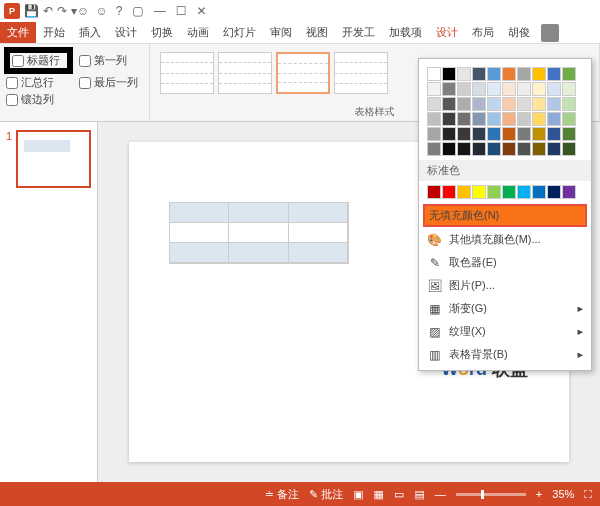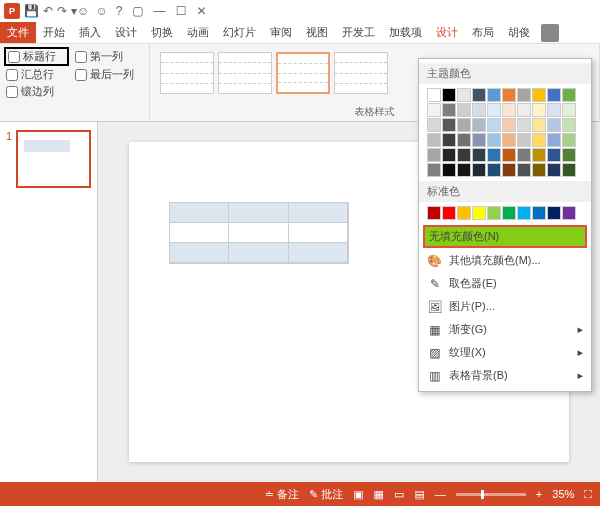--- a/index.html
+++ b/index.html
@@ -15,21 +15,21 @@
 .tab { padding: 0 7px; display: flex; align-items: center; font-size: 11px; color: #444; cursor: pointer; }
 .tab.file { background: #d24726; color: #fff; }
 .tab.active { color: #d24726; }
 .avatar { width: 18px; height: 18px; background: #888; margin: 2px 4px; border-radius: 2px; }
 .ribbon { height: 78px; background: #f5f5f5; display: flex; border-bottom: 1px solid #ccc; }
 .ribbon-group { border-right: 1px solid #ddd; padding: 4px 6px 2px; display: flex; flex-direction: column; position: relative; }
 .ribbon-group-label { text-align: center; font-size: 10px; color: #666; margin-top: auto; padding-top: 2px; }
 .style-opts { display: grid; grid-template-columns: auto auto; gap: 2px 8px; }
 .chk { display: flex; align-items: center; gap: 3px; font-size: 11px; }
 .chk input { width: 12px; height: 12px; }
-.highlight-red { border: 2px solid #000000; padding: 0 2px; margin: -1px -2px; }
+.highlight-red { border: 6px solid #000000; padding: 0 2px; margin: -1px -2px; }
 .styles-gallery { display: flex; gap: 4px; padding: 4px; }
 .style-preview { width: 54px; height: 42px; border: 1px solid #ccc; background: #fff; display: flex; flex-direction: column; cursor: pointer; }
 .style-preview.sel { border: 2px solid #f0a070; }
 .style-preview .row { flex: 1; border-bottom: 1px dashed #ccc; }
 .style-preview .row:last-child { border-bottom: none; }
 .slide-area { display: flex; height: 360px; background: #eee; }
 .thumbs { width: 98px; background: #fff; border-right: 1px solid #ccc; padding: 8px 6px; }
 .thumb-item { display: flex; gap: 4px; }
 .thumb-num { font-size: 11px; color: #d24726; }
 .thumb { width: 78px; height: 58px; border: 2px solid #d24726; background: #fff; padding: 6px; }
@@ -44,21 +44,21 @@
 .statusbar .spacer { flex: 1; }
 .statusbar .sb-item { display: flex; align-items: center; gap: 3px; cursor: pointer; }
 .zoom-slider { width: 70px; height: 3px; background: rgba(255,255,255,0.5); position: relative; }
 .zoom-slider::after { content: ''; position: absolute; left: 25px; top: -3px; width: 3px; height: 9px; background: #fff; }
 .dropdown { position: absolute; top: 58px; left: 418px; width: 174px; background: #fff; border: 1px solid #bbb; box-shadow: 2px 2px 6px rgba(0,0,0,0.25); z-index: 100; padding: 4px 0; }
 .dd-section-label { padding: 3px 8px; font-size: 11px; color: #666; background: #f0f0f0; }
 .color-grid { padding: 4px 8px; display: flex; flex-direction: column; gap: 1px; }
 .color-row { display: flex; gap: 1px; }
 .color-sw { width: 14px; height: 14px; border: 1px solid #ccc; cursor: pointer; }
 .dd-item { padding: 4px 8px; display: flex; align-items: center; gap: 6px; font-size: 11px; cursor: pointer; }
-.dd-item.hl { background: #84cc16; border: 2px solid #e74c3c; margin: 1px 4px; padding: 2px 4px; text-align: center; }
+.dd-item.hl { background: #f97316; border: 2px solid #e74c3c; margin: 1px 4px; padding: 2px 4px; text-align: center; }
 .dd-icon { width: 16px; height: 14px; display: flex; align-items: center; justify-content: center; font-size: 12px; }
 .watermark { position: absolute; right: 72px; top: 352px; font-size: 18px; font-weight: bold; color: #2a5db0; z-index: 50; }
 .watermark .o { color: #f5a623; }
 .watermark .small { font-size: 8px; color: #888; font-weight: normal; display: block; text-align: right; margin-bottom: -4px; }
 </style>
 </head>
 <body>
 
 <div class="titlebar">
   <div class="left-icons">
@@ -147,21 +147,20 @@
           <div class="row"></div>
           <div class="row"></div>
           <div class="row"></div>
         </div>
     </div>
     <div class="ribbon-group-label">表格样式</div>
   </div>
 </div>
 
 <div class="dropdown">
-  <div class="dd-section-label">主题颜色</div>
   <div class="color-grid">
     <div class="color-row" id="theme-row-main">
         <div class="color-sw" style="background: rgb(255, 255, 255);"></div>
         <div class="color-sw" style="background: rgb(0, 0, 0);"></div>
         <div class="color-sw" style="background: rgb(231, 230, 230);"></div>
         <div class="color-sw" style="background: rgb(68, 84, 106);"></div>
         <div class="color-sw" style="background: rgb(91, 155, 213);"></div>
         <div class="color-sw" style="background: rgb(237, 125, 49);"></div>
         <div class="color-sw" style="background: rgb(165, 165, 165);"></div>
         <div class="color-sw" style="background: rgb(255, 192, 0);"></div>

